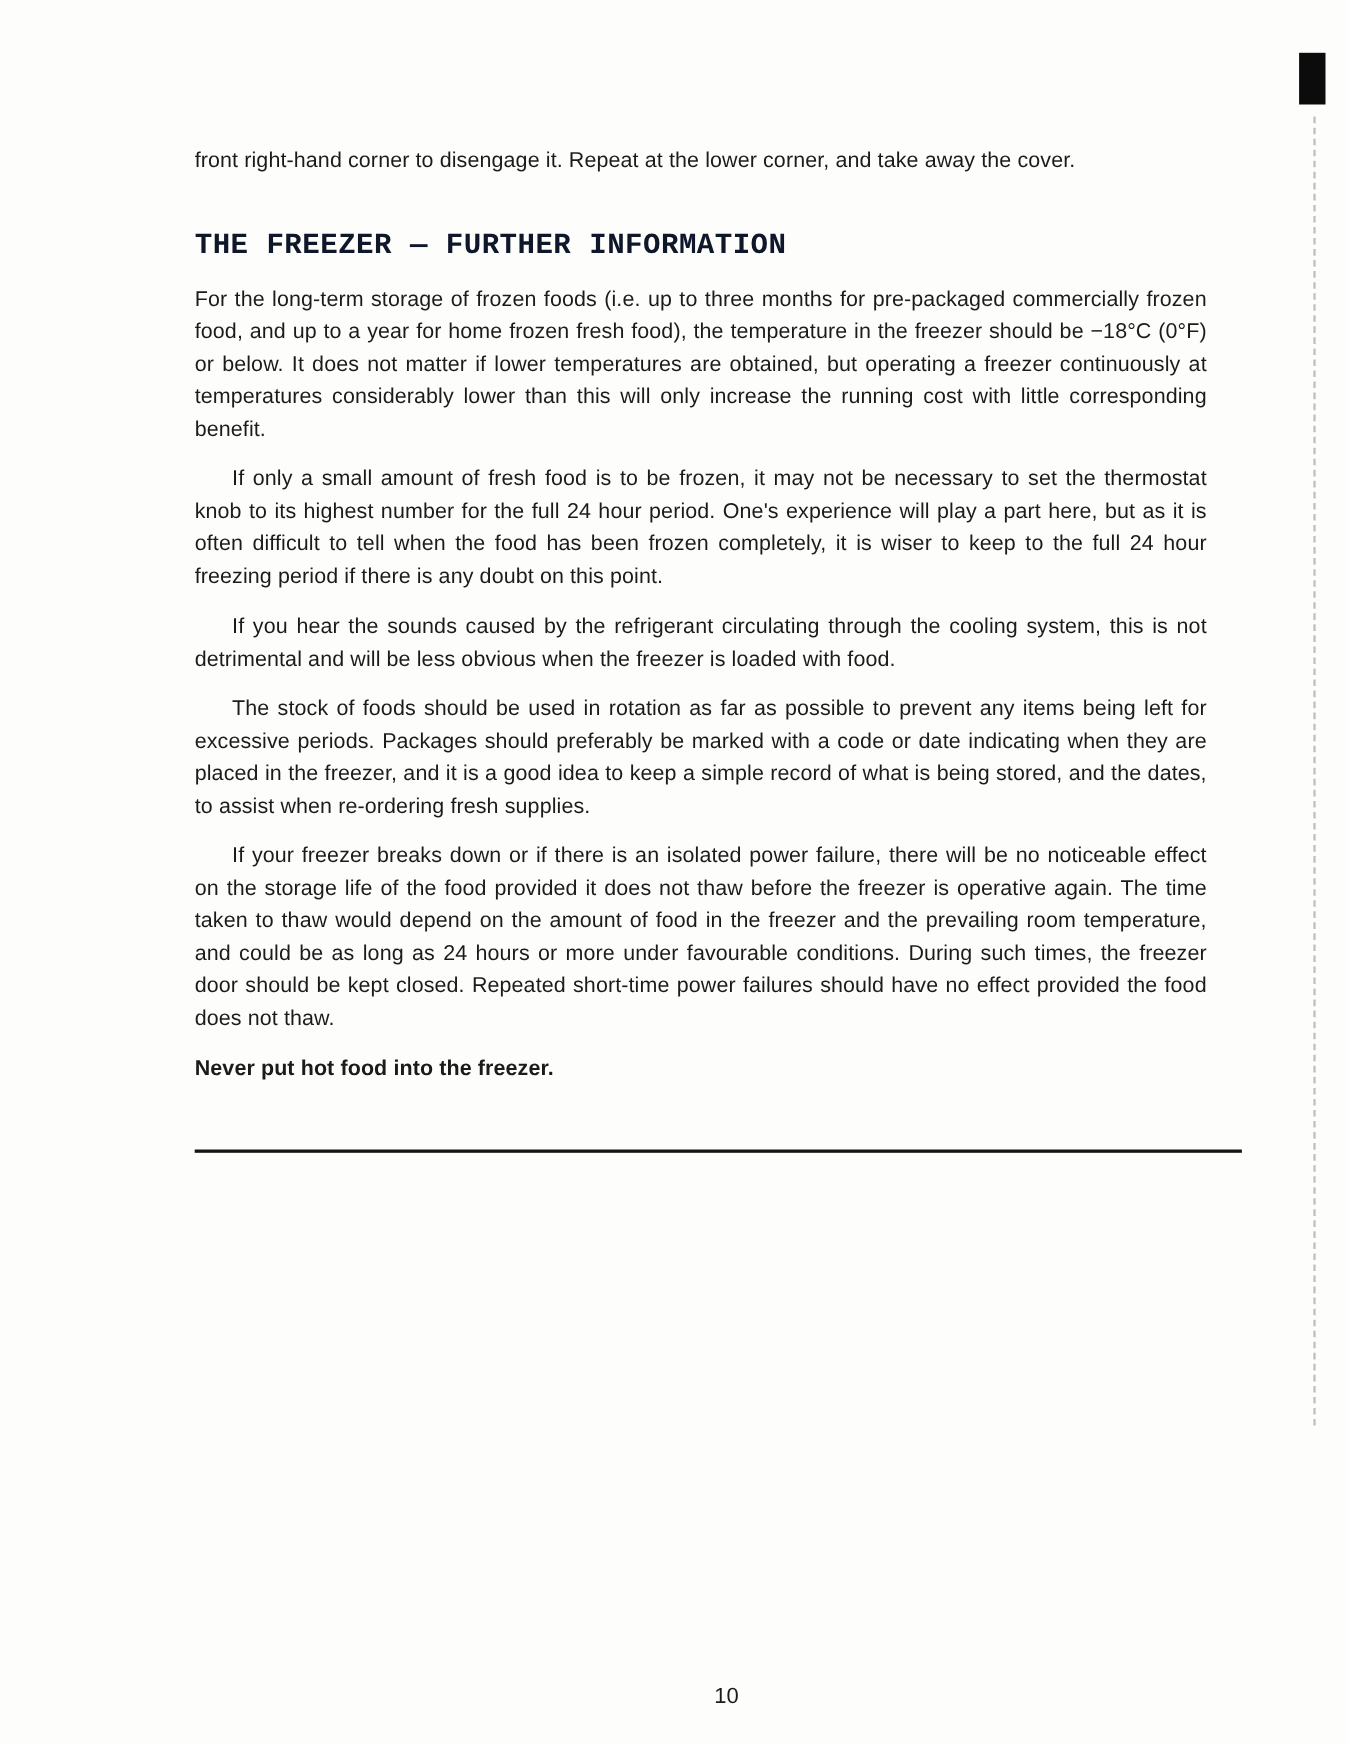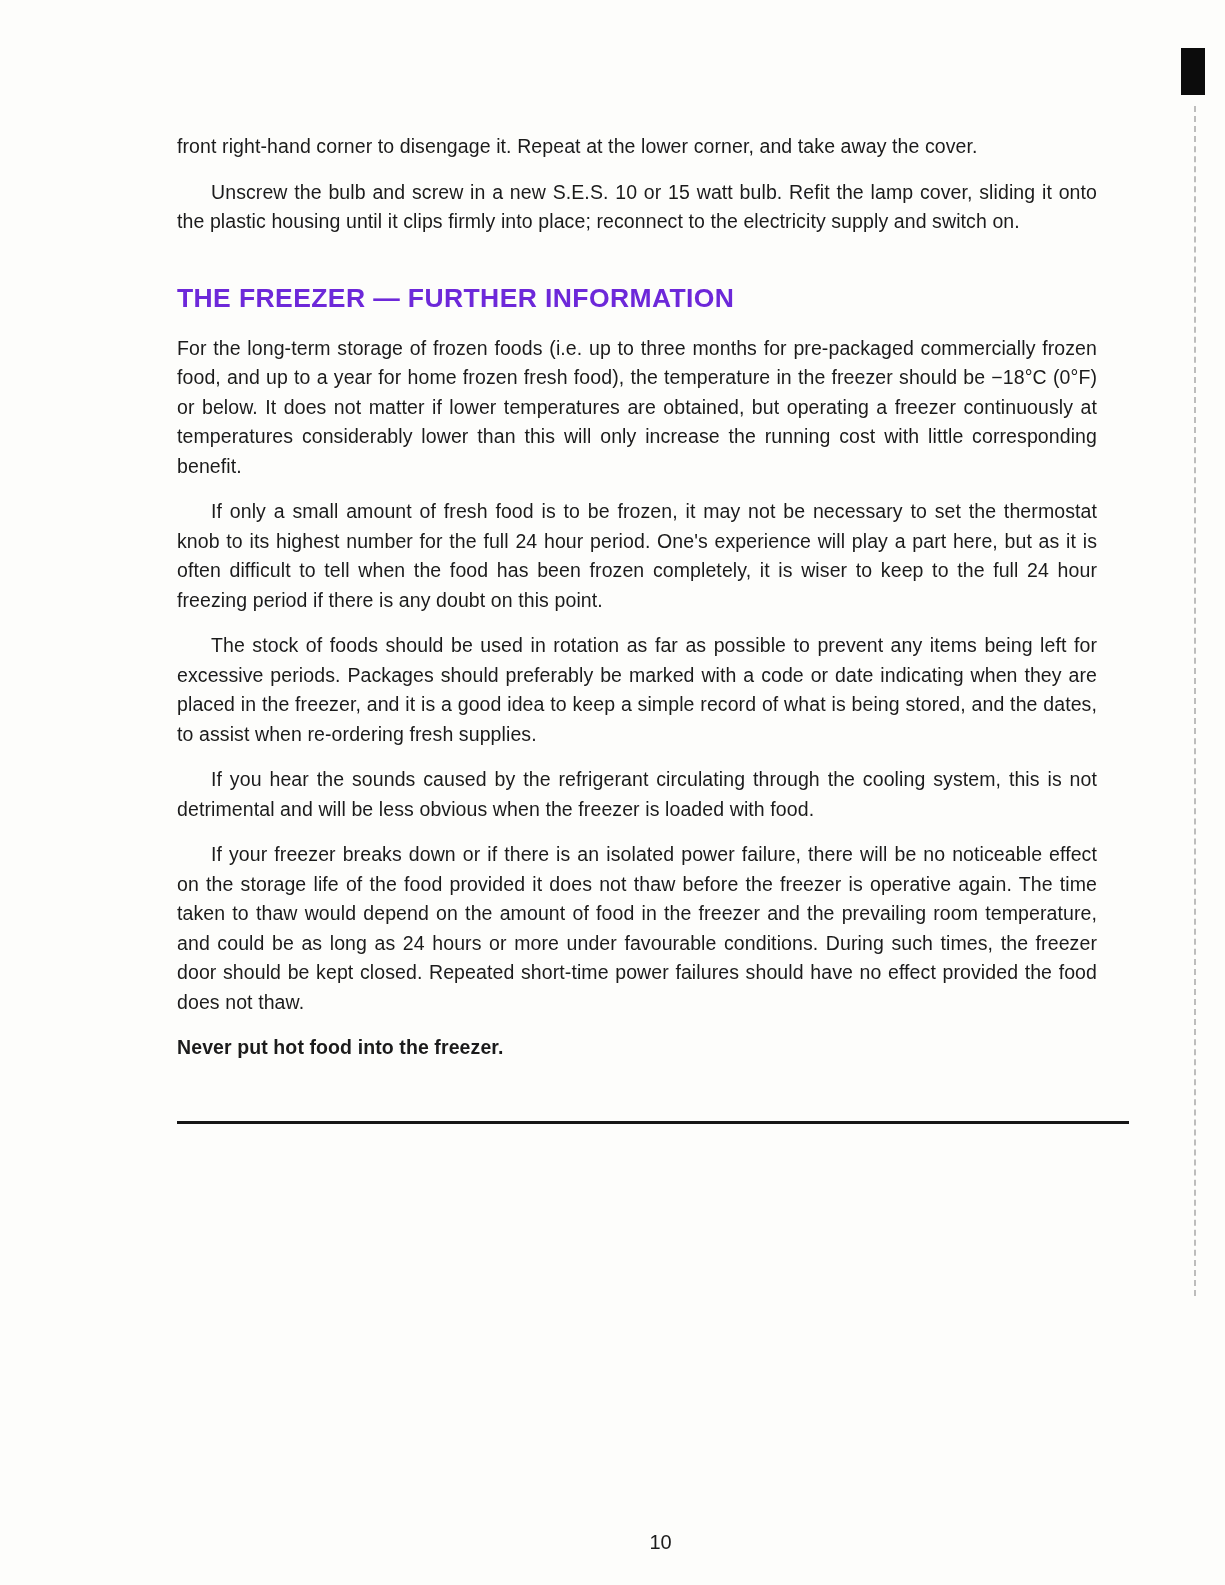--- a/index.html
+++ b/index.html
@@ -24,21 +24,22 @@
     letter-spacing: 0.1px;
   }
   .indent { text-indent: 34px; }
   .bold { font-weight: bold; }
   .section-heading {
     font-size: 26.5px;
     font-weight: bold;
     letter-spacing: 0.4px;
     margin-top: 46px;
     margin-bottom: 20px;
-    color: #6d28d9;
+    color: #0f172a;
+    font-family: Liberation Mono, monospace;
   }
   .divider {
     border: none;
     border-top: 3px solid #161616;
     margin-top: 58px;
     width: 100%;
   }
   .page-number {
     position: absolute;
     left: 0;
@@ -80,32 +81,31 @@
 
 <div>
 
   <div class="corner-mark"></div>
   <div class="edge-line"></div>
 
   <div class="content">
 
     <p class="body-text">front right-hand corner to disengage it. Repeat at the lower corner, and take away the cover.</p>
 
-    <p class="body-text indent">Unscrew the bulb and screw in a new S.E.S. 10 or 15 watt bulb. Refit the lamp cover, sliding it onto the plastic housing until it clips firmly into place; reconnect to the electricity supply and switch on.</p>
 
 
     <h2 class="section-heading">THE FREEZER — FURTHER INFORMATION</h2>
 
     <p class="body-text">For the long-term storage of frozen foods (i.e. up to three months for pre-packaged commercially frozen food, and up to a year for home frozen fresh food), the temperature in the freezer should be −18°C (0°F) or below. It does not matter if lower temperatures are obtained, but operating a freezer continuously at temperatures considerably lower than this will only increase the running cost with little corresponding benefit.</p>
 
     <p class="body-text indent">If only a small amount of fresh food is to be frozen, it may not be necessary to set the thermostat knob to its highest number for the full 24 hour period. One's experience will play a part here, but as it is often difficult to tell when the food has been frozen completely, it is wiser to keep to the full 24 hour freezing period if there is any doubt on this point.</p>
 
+    <p class="body-text indent">If you hear the sounds caused by the refrigerant circulating through the cooling system, this is not detrimental and will be less obvious when the freezer is loaded with food.</p>
+
     <p class="body-text indent">The stock of foods should be used in rotation as far as possible to prevent any items being left for excessive periods. Packages should preferably be marked with a code or date indicating when they are placed in the freezer, and it is a good idea to keep a simple record of what is being stored, and the dates, to assist when re-ordering fresh supplies.</p>
-
-    <p class="body-text indent">If you hear the sounds caused by the refrigerant circulating through the cooling system, this is not detrimental and will be less obvious when the freezer is loaded with food.</p>
 
     <p class="body-text indent">If your freezer breaks down or if there is an isolated power failure, there will be no noticeable effect on the storage life of the food provided it does not thaw before the freezer is operative again. The time taken to thaw would depend on the amount of food in the freezer and the prevailing room temperature, and could be as long as 24 hours or more under favourable conditions. During such times, the freezer door should be kept closed. Repeated short-time power failures should have no effect provided the food does not thaw.</p>
 
     <p class="body-text bold">Never put hot food into the freezer.</p>
 
     <hr class="divider">
 
   </div>
 
   <div class="page-number">10</div>

